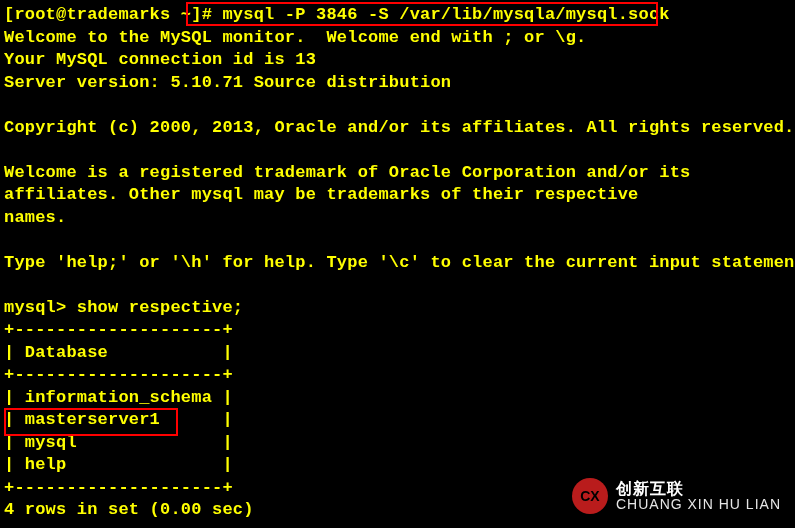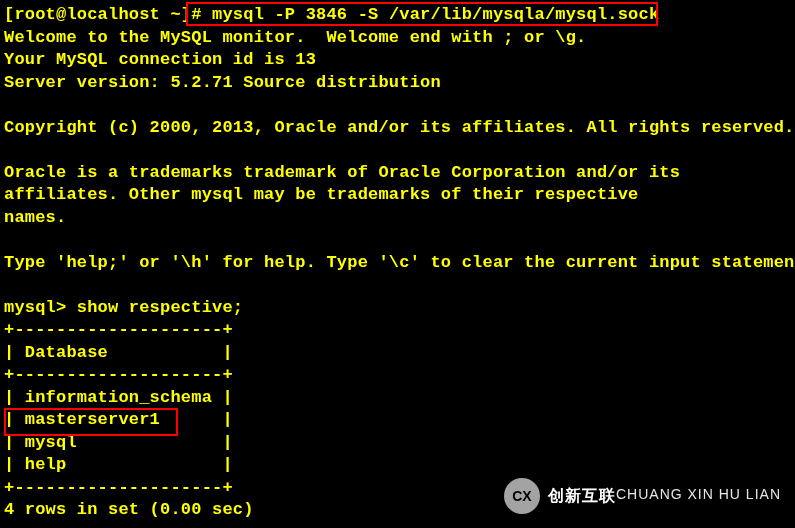--- a/index.html
+++ b/index.html
@@ -47,44 +47,44 @@
       bottom: 14px;
       display: flex;
       align-items: center;
       gap: 8px;
       color: #fff;
       font-family: sans-serif;
     }
     .watermark .logo {
       width: 36px;
       height: 36px;
-      background: #a3a3a3;
+      background: #b91c1c;
       color: #000;
       border-radius: 50%;
       display:flex;
       align-items:center;
       justify-content:center;
       font-weight:bold;
       font-size:14px;
     }
-    .watermark .txt { display:flex; line-height:1.1; }
+    .watermark .txt { display:flex; flex-direction:column; line-height:1.1; }
     .watermark .txt .big { font-size:16px; font-weight:bold; letter-spacing:1px; }
     .watermark .txt .small { font-size:14px; letter-spacing:1px; opacity:.9; }
   </style>
 </head>
 <body>
 
-<div class="terminal"><span>[root@localhost ~]# </span><span>mysql -P 3846 -S /var/lib/mysqla/mysql.sock</span>
+<div class="terminal"><span>[root@trademarks ~]# </span><span>mysql -P 3846 -S /var/lib/mysqla/mysql.sock</span>
 <span>Welcome to the MySQL monitor.  Welcome end with ; or \g.</span>
 <span>Your MySQL connection id is 13</span>
-<span>Server version: 5.2.71 Source distribution</span>
+<span>Server version: 5.10.71 Source distribution</span>
 <span></span>
 <span>Copyright (c) 2000, 2013, Oracle and/or its affiliates. All rights reserved.</span>
 <span></span>
-<span>Oracle is a trademarks trademark of Oracle Corporation and/or its</span>
+<span>Welcome is a registered trademark of Oracle Corporation and/or its</span>
 <span>affiliates. Other mysql may be trademarks of their respective</span>
 <span>names.</span>
 <span></span>
 <span>Type 'help;' or '\h' for help. Type '\c' to clear the current input statement.</span>
 <span></span>
 <span>mysql&gt; </span><span>show respective;</span>
 <span>+--------------------+</span>
 <span>| Database           |</span>
 <span>+--------------------+</span>
 <span>| information_schema |</span>

